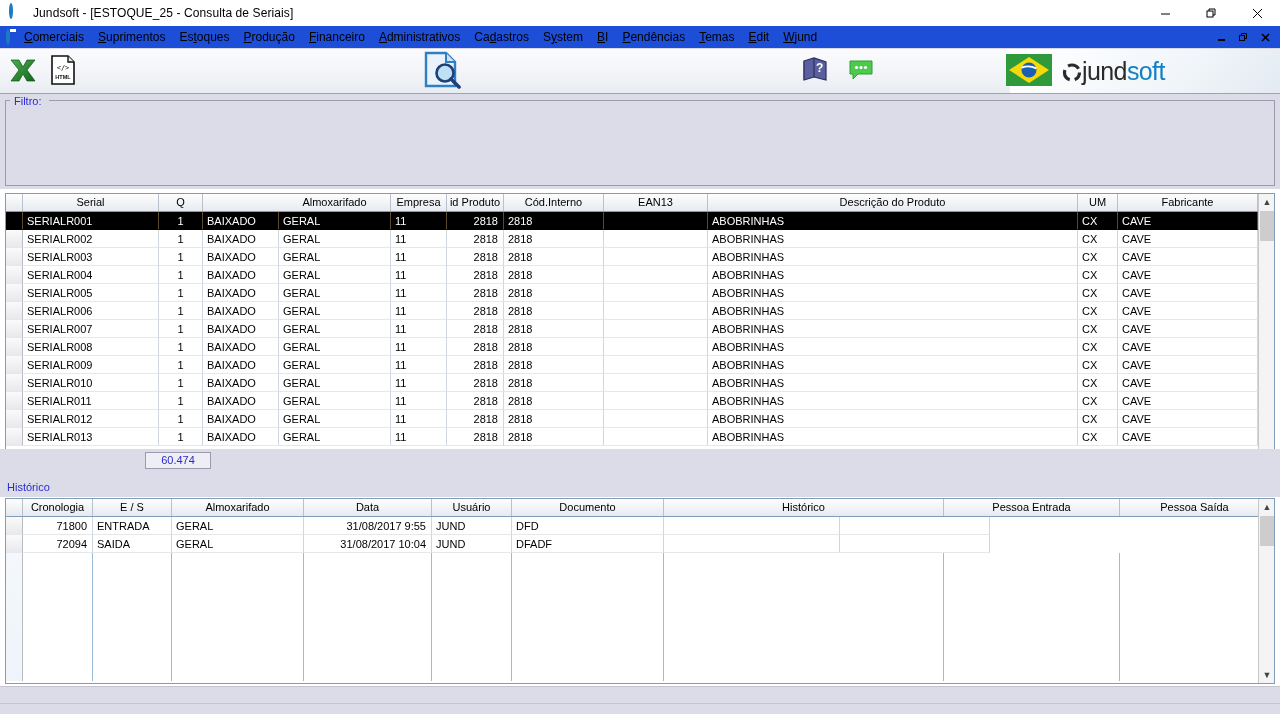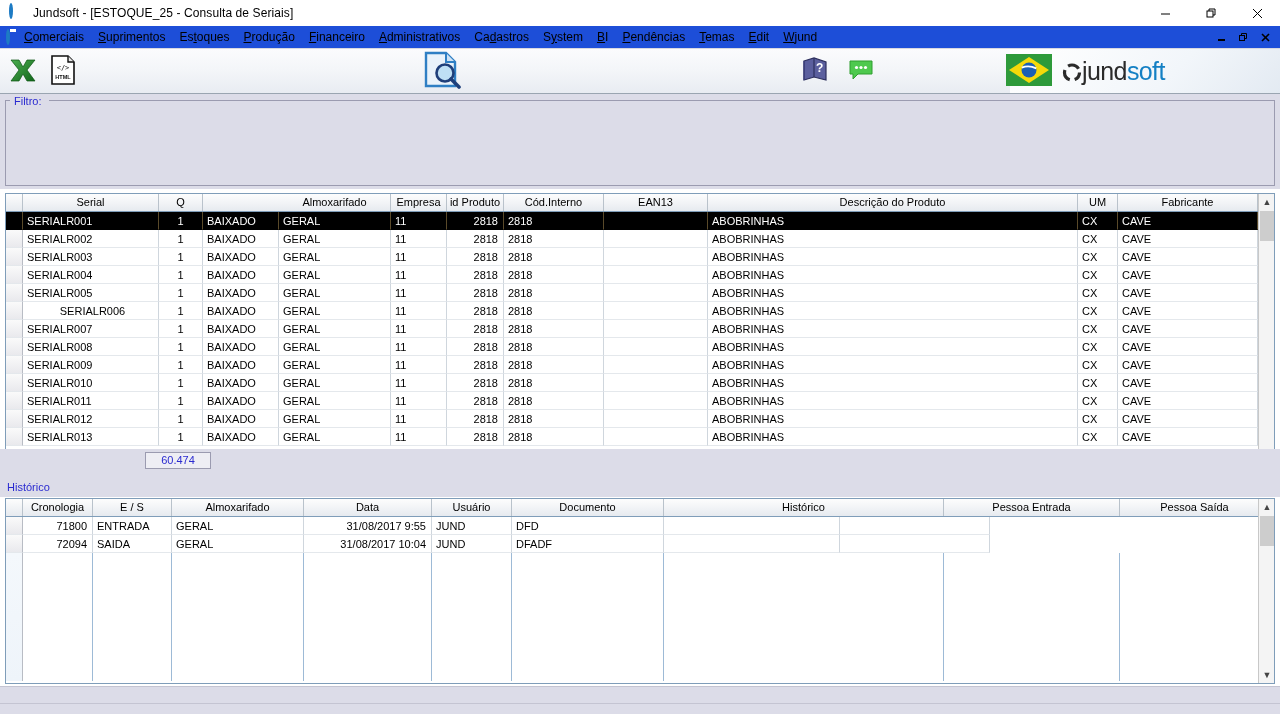--- a/index.html
+++ b/index.html
@@ -665,21 +665,21 @@
         <div class="gc " style="width: 56px;">11</div>
         <div class="gc num" style="width: 57px;">2818</div>
         <div class="gc " style="width: 100px;">2818</div>
         <div class="gc " style="width: 104px;"></div>
         <div class="gc " style="width: 370px;">ABOBRINHAS</div>
         <div class="gc " style="width: 40px;">CX</div>
         <div class="gc " style="width: 140px;">CAVE</div>
       </div>
       <div class="grid-row">
         <div class="gc gutter" style="width: 17px;"></div>
-        <div class="gc " style="width: 136px; text-align: center;">SERIALR006</div>
+        <div class="gc " style="width: 136px;">SERIALR006</div>
         <div class="gc ctr" style="width: 44px;">1</div>
         <div class="gc " style="width: 76px;">BAIXADO</div>
         <div class="gc " style="width: 112px;">GERAL</div>
         <div class="gc " style="width: 56px;">11</div>
         <div class="gc num" style="width: 57px;">2818</div>
         <div class="gc " style="width: 100px;">2818</div>
         <div class="gc " style="width: 104px;"></div>
         <div class="gc " style="width: 370px;">ABOBRINHAS</div>
         <div class="gc " style="width: 40px;">CX</div>
         <div class="gc " style="width: 140px;">CAVE</div>

